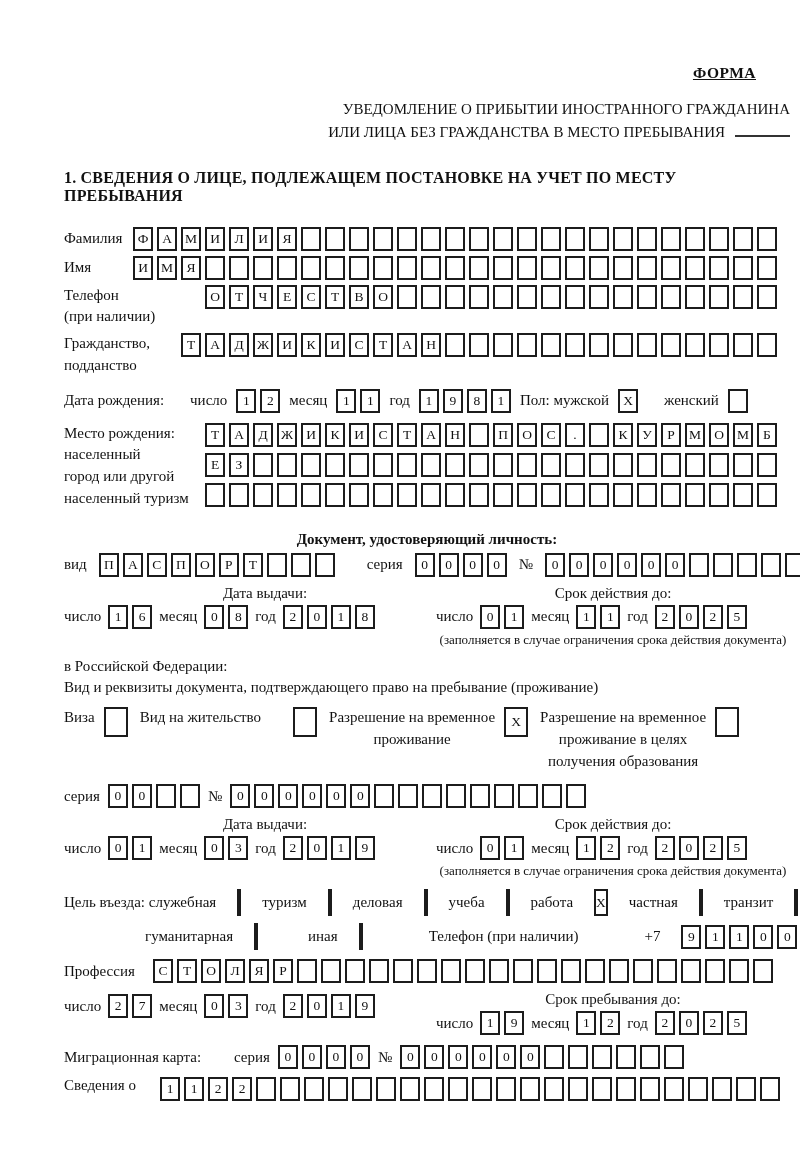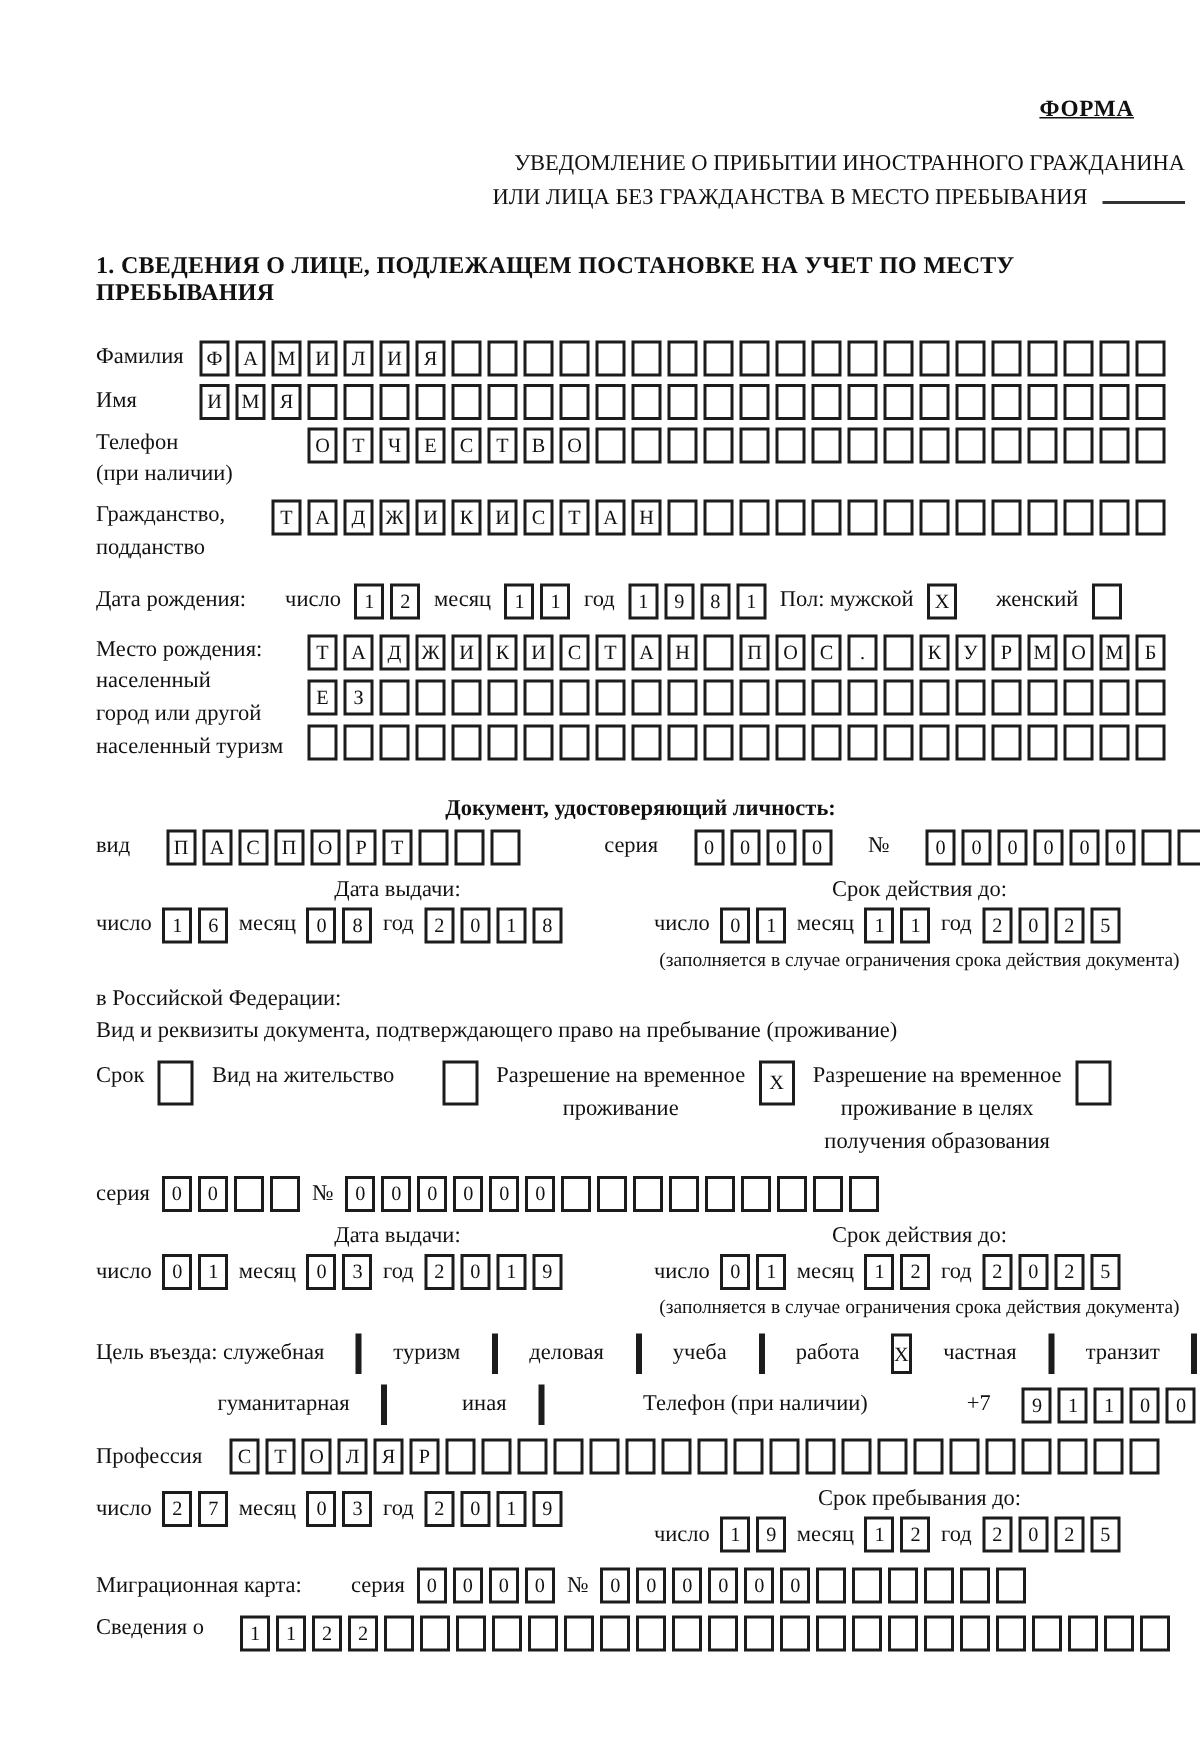--- a/index.html
+++ b/index.html
@@ -318,21 +318,21 @@
           <span class="cell"></span>
           <span class="cell"></span>
           <span class="cell"></span>
           <span class="cell"></span>
         </span>
     </span>
   </div>
 
   <div class="center-head" style="margin-top:18px">Документ, удостоверяющий личность:</div>
 
-  <div class="frow" style="gap:24px">
+  <div class="frow" style="gap:12px">
     <span class="lbl" style="width:40px">вид</span>
     <span class="boxes">
         <span class="cell">П</span>
         <span class="cell">А</span>
         <span class="cell">С</span>
         <span class="cell">П</span>
         <span class="cell">О</span>
         <span class="cell">Р</span>
         <span class="cell">Т</span>
         <span class="cell"></span>
@@ -411,21 +411,21 @@
     </div>
   </div>
 
   <div class="lh14" style="margin-top:8px">
     <div>в Российской Федерации:</div>
     <div>Вид и реквизиты документа, подтверждающего право на пребывание (проживание)</div>
   </div>
 
   <div class="visa-row">
     <div class="visa-item">
-      <span class="vlabel">Срок</span>
+      <span class="vlabel">Виза</span>
       <span class="cbox big"></span>
     </div>
     <div class="visa-item">
       <span class="vlabel">Вид на жительство</span>
       <span class="gap14"></span>
       <span class="cbox big"></span>
     </div>
     <div class="visa-item">
       <span class="vlabel">
         <span>Разрешение на временное</span><br>

